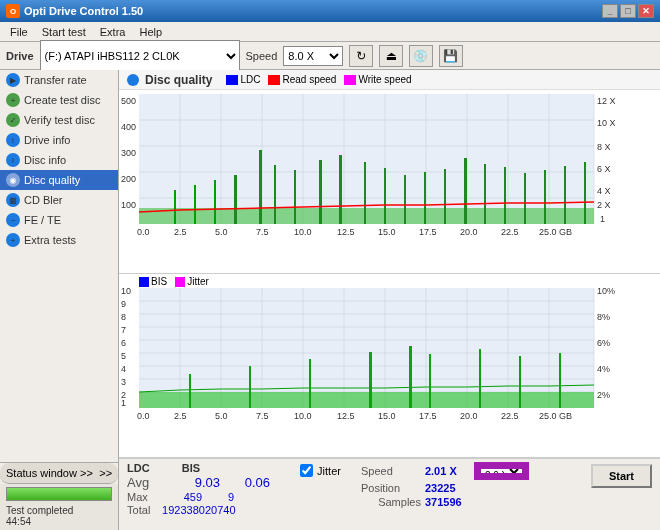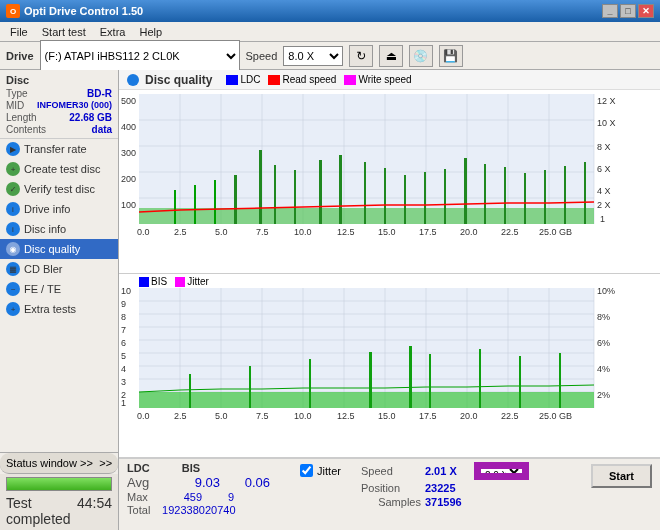--- a/index.html
+++ b/index.html
@@ -41,21 +41,21 @@
     .sidebar-btn .btn-icon { width: 14px; height: 14px; border-radius: 50%; display: flex; align-items: center; justify-content: center; font-size: 8px; flex-shrink: 0; }
     .sidebar-btn .btn-icon.blue { background: #1a7ae0; }
     .sidebar-btn .btn-icon.green { background: #4a9e4a; }
     .sidebar-btn.active .btn-icon { background: rgba(255,255,255,0.4); }
 
     .sidebar-bottom { margin-top: auto; border-top: 1px solid #aaa; }
     .status-window-btn { display: flex; align-items: center; justify-content: space-between; padding: 4px 6px; cursor: pointer; background: #e0dcd4; font-size: 11px; border-bottom: 1px solid #aaa; border-radius: 9px; }
     .progress-bar-container { padding: 3px 6px; background: #e8e4de; }
     .progress-bar-outer { background: #fff; border: 1px solid #888; height: 14px; width: 100%; }
     .progress-bar-inner { height: 100%; background: linear-gradient(to bottom, #80e060, #40b020); width: 100%; }
-    .status-text { padding: 1px 6px 3px 6px; font-size: 14px; background: #e8e4de; color: #333; display: flex; justify-content: space-between; }
+    .status-text { padding: 1px 6px 3px 6px; font-size: 10px; background: #e8e4de; color: #333; display: flex; justify-content: space-between; flex-direction: column; }
 
     
     .content { flex: 1; background: white; display: flex; flex-direction: column; }
 
     
     .dq-header { background: #f5f5f5; border-bottom: 1px solid #ddd; padding: 2px 8px; display: flex; align-items: center; gap: 6px; height: 20px; }
     .dq-icon { width: 14px; height: 14px; background: #1a7ae0; border-radius: 50%; display: flex; align-items: center; justify-content: center; }
     .dq-title { font-size: 12px; font-weight: bold; color: #333; }
     .legend { display: flex; align-items: center; gap: 8px; margin-left: 8px; font-size: 10px; }
     .legend-item { display: flex; align-items: center; gap: 2px; }
@@ -100,39 +100,20 @@
   </select>
   <div class="icon-btn">↻</div>
   <div class="icon-btn">⏏</div>
   <div class="icon-btn">💿</div>
   <div class="icon-btn">💾</div>
 </div>
 
 <div class="main">
 
   <div class="sidebar">
-    <div class="disc-section">
-      <div class="disc-title">Disc</div>
-      <div class="disc-row">
-          <span class="label">Type</span>
-          <span class="value">BD-R</span>
-        </div>
-      <div class="disc-row">
-          <span class="label">MID</span>
-          <span class="value" style="font-size:9px">INFOMER30 (000)</span>
-        </div>
-      <div class="disc-row">
-          <span class="label">Length</span>
-          <span class="value">22.68 GB</span>
-        </div>
-      <div class="disc-row">
-          <span class="label">Contents</span>
-          <span class="value">data</span>
-        </div>
-    </div>
 
     <div class="sidebar-btn">
       <div class="btn-icon blue">▶</div>
       <span>Transfer rate</span>
     </div>
     <div class="sidebar-btn">
       <div class="btn-icon green">+</div>
       <span>Create test disc</span>
     </div>
     <div class="sidebar-btn">

